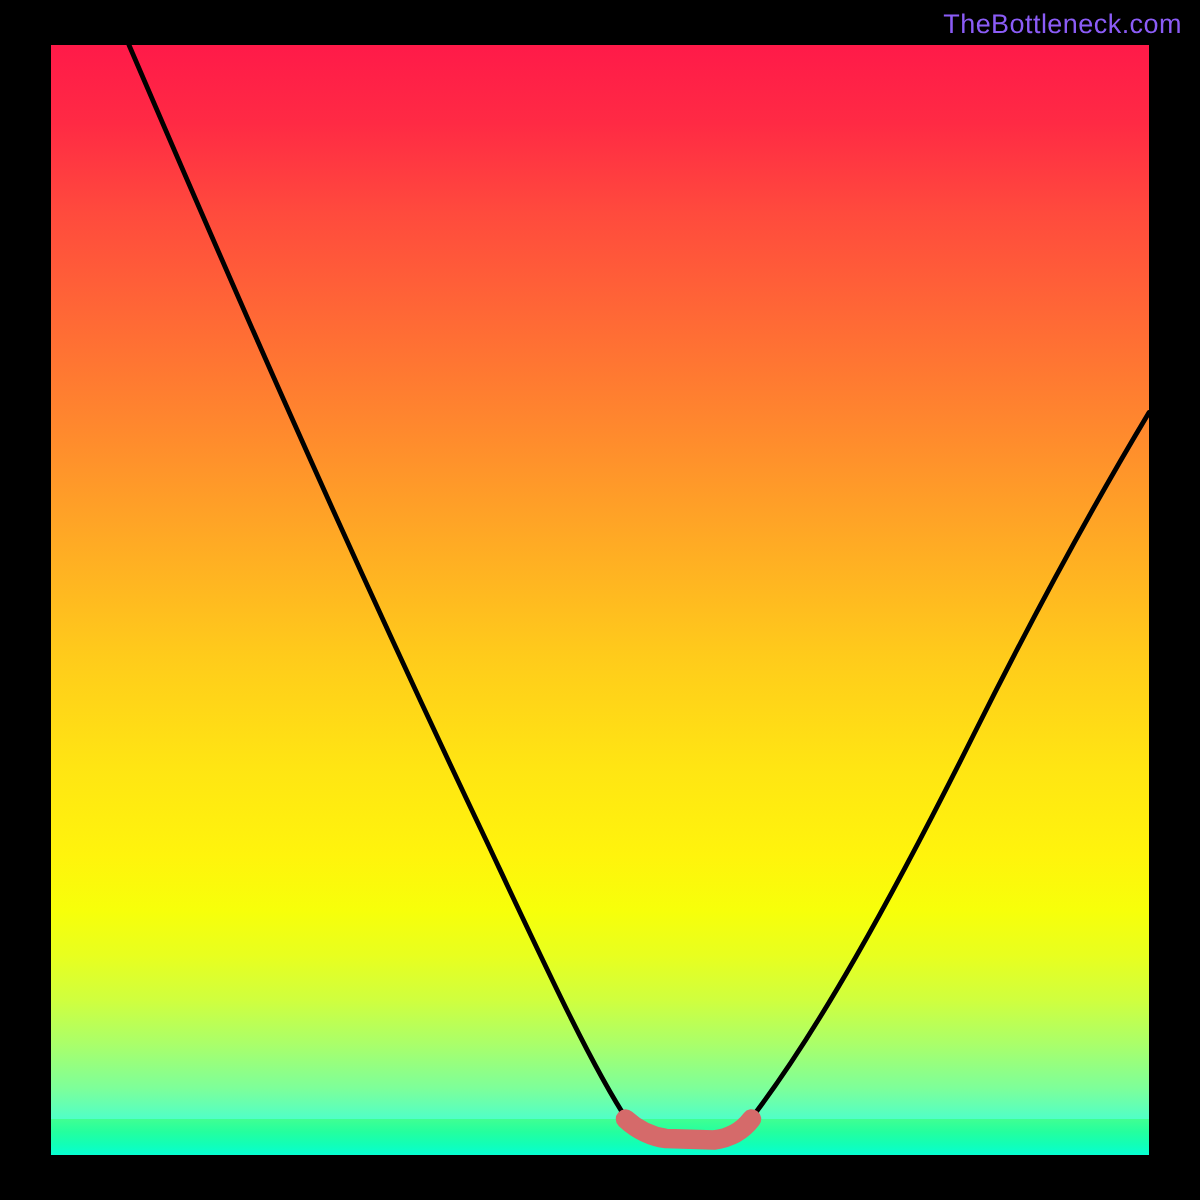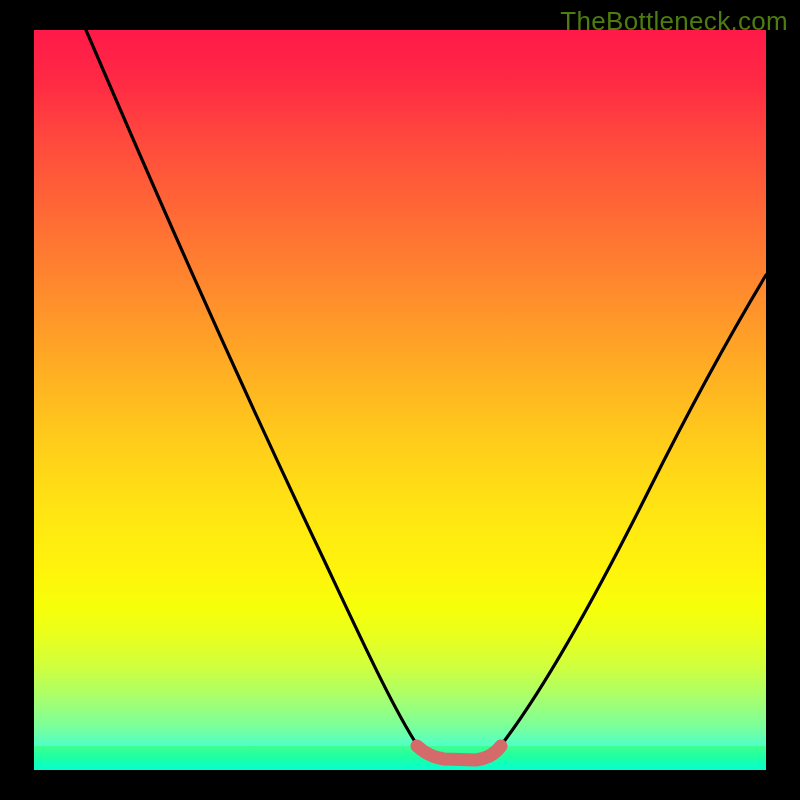--- a/index.html
+++ b/index.html
@@ -14,22 +14,22 @@
   .outer {
     position: relative;
     width: 800px;
     height: 800px;
     background: #000;
   }
   .watermark {
     position: absolute;
     top: 6px;
     right: 12px;
-    color: #4d7c0f;
-    font-size: 26px;
+    color: #8b5cf6;
+    font-size: 18px;
     font-weight: 500;
     letter-spacing: 0.3px;
     z-index: 50;
   }
   .plot {
     position: absolute;
     left: 34px;
     top: 30px;
     width: 732px;
     height: 740px;

